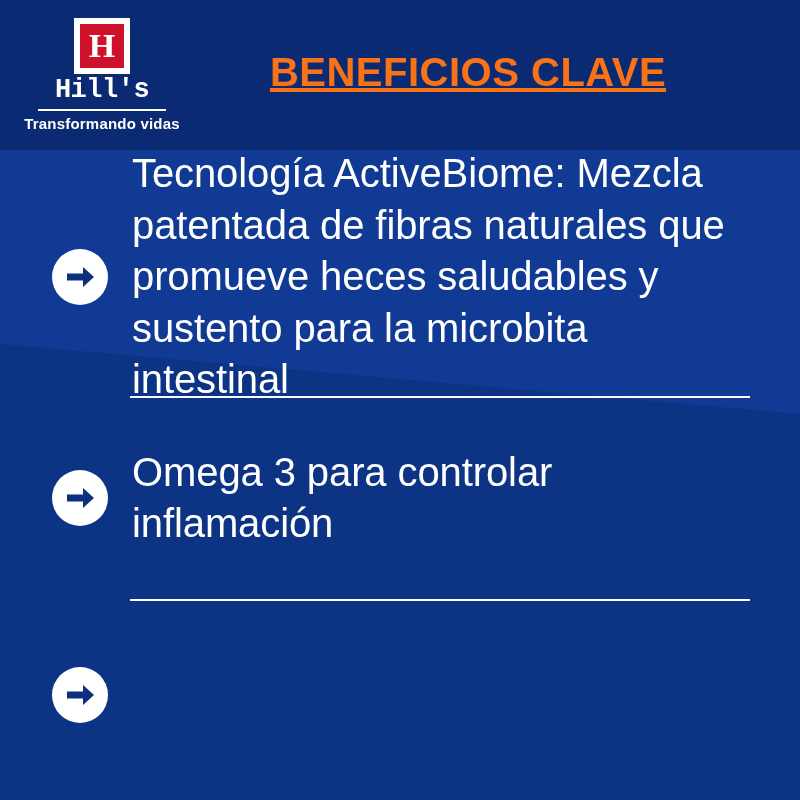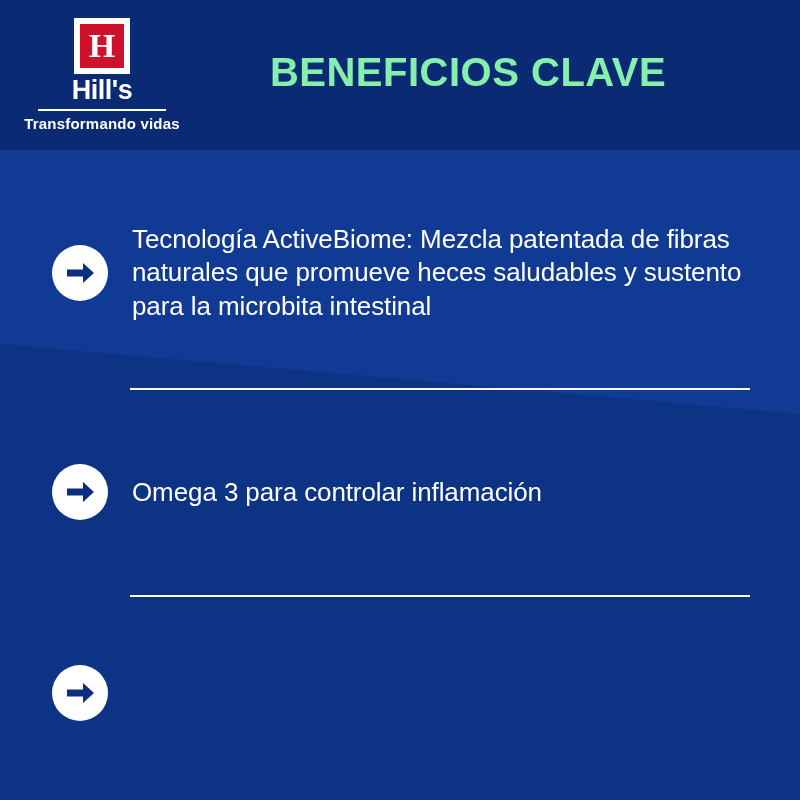--- a/index.html
+++ b/index.html
@@ -95,21 +95,21 @@
     position: relative;
     color: #ffffff;
     font-family: "Liberation Serif", serif;
     font-weight: bold;
     font-size: 34px;
     line-height: 1;
     z-index: 2;
   }
   .logo-word {
     color: #ffffff;
-    font-family: Liberation Sans, sans-serif;
+    font-family: Liberation Mono, monospace;
     font-weight: bold;
     font-size: 27px;
     letter-spacing: -0.5px;
     line-height: 1.05;
   }
   .logo-rule {
     width: 128px;
     height: 2px;
     background: #ffffff;
     margin: 5px 0 4px 0;
@@ -118,26 +118,27 @@
     color: #ffffff;
     font-size: 15px;
     font-weight: bold;
     letter-spacing: 0.2px;
     white-space: nowrap;
   }
 
   .title {
     flex: 1;
     text-align: center;
-    color: #86efac;
+    color: #f97316;
     font-size: 40px;
     font-weight: bold;
     letter-spacing: 0.5px;
     padding-right: 40px;
     margin-top: -6px;
+    text-decoration: underline;
   }
 
   .benefits {
     position: absolute;
     left: 0;
     top: 150px;
     width: 800px;
     height: 650px;
     box-sizing: border-box;
     padding: 8px 52px 10px 52px;
@@ -163,21 +164,21 @@
     background: #ffffff;
     display: flex;
     align-items: center;
     justify-content: center;
     margin-right: 24px;
   }
   .arrow-icon svg { display: block; }
 
   .benefit-text {
     color: #ffffff;
-    font-size: 26px;
+    font-size: 40px;
     line-height: 1.29;
     font-weight: 400;
     letter-spacing: -0.1px;
   }
 
   .divider {
     height: 2px;
     background: #ffffff;
     margin: 0 0 0 78px;
     width: 620px;

